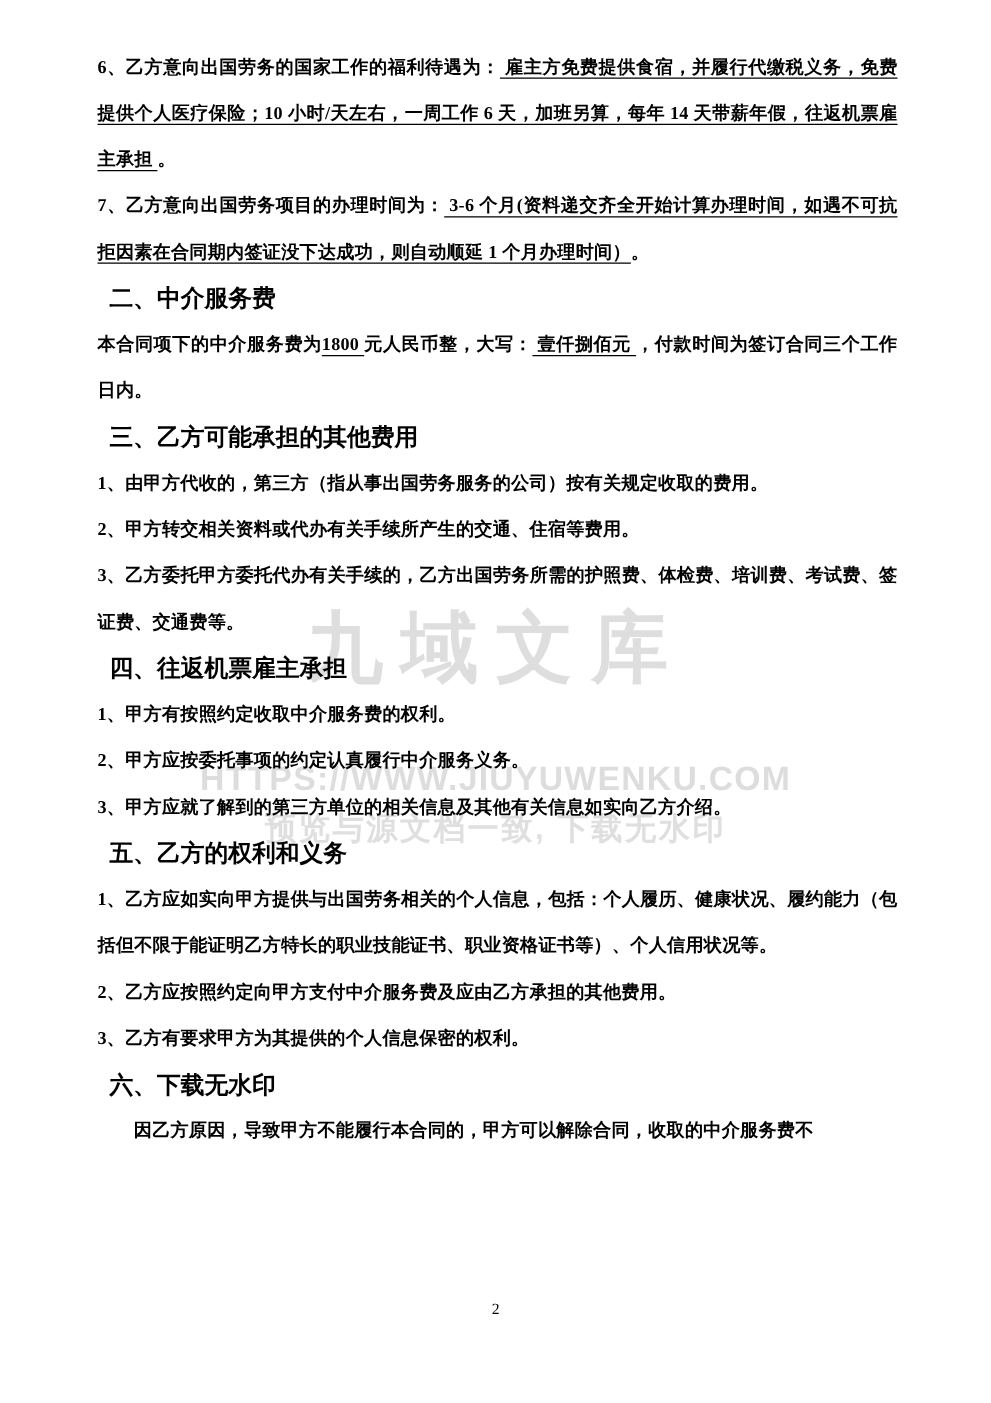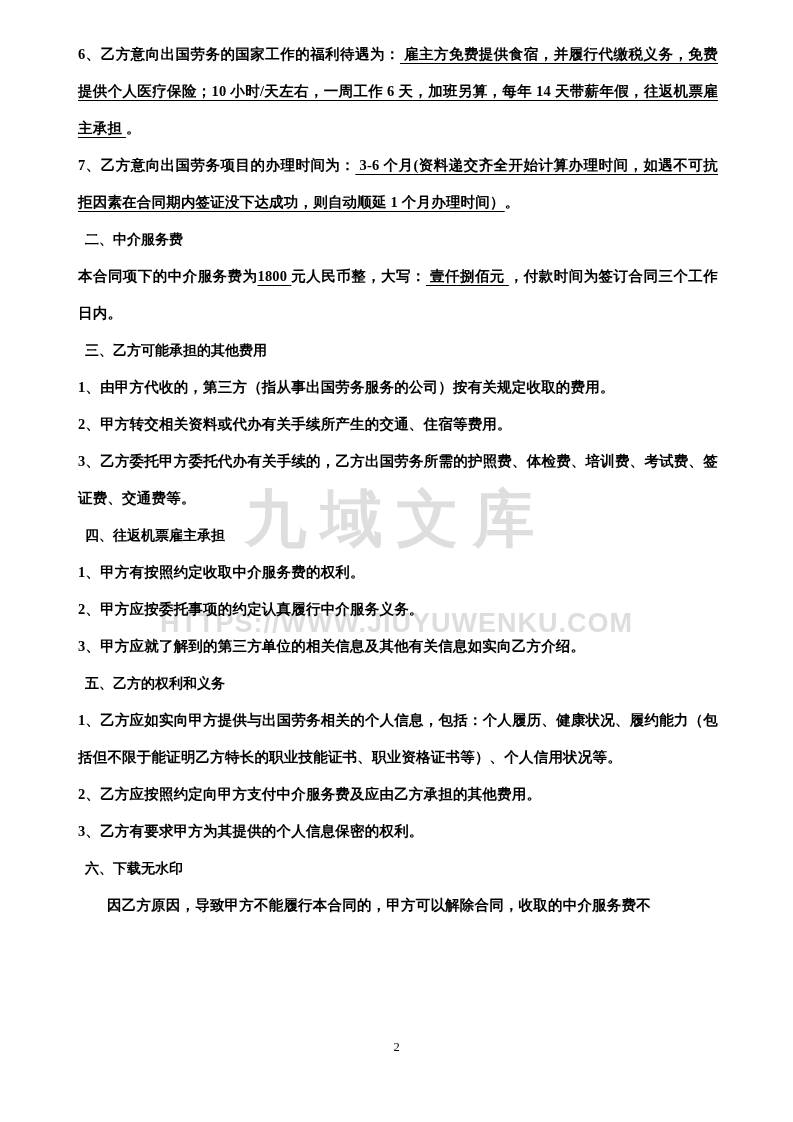--- a/index.html
+++ b/index.html
@@ -27,21 +27,21 @@
   }
   .para {
     font-size: 14.5px;
     line-height: 37px;
     font-weight: bold;
     margin: 0;
     text-align: justify;
     letter-spacing: 0.2px;
   }
   .heading {
-    font-size: 14px;
+    font-size: 19px;
     line-height: 37px;
     font-weight: bold;
     margin: 0;
   }
   .u {
     text-decoration: underline;
     text-underline-offset: 4px;
   }
   .indent2 {
     text-indent: 2em;
@@ -93,20 +93,21 @@
   }
 </style>
 </head>
 <body>
 
 <div class="page">
 
   <div class="watermark">
     <div class="wm-title">九域文库</div>
     <div class="wm-url">HTTPS://WWW.JIUYUWENKU.COM</div>
+    <div class="wm-sub">预览与源文档一致, 下载无水印</div>
   </div>
 
   <div class="content" id="doc-content">
       <div class="para"><span>6、乙方意向出国劳务的国家工作的福利待遇为：</span><span class="u">  雇主方免费提供食宿，并履行代缴税义务，免费提供个人医疗保险；10 小时/天左右，一周工作 6 天，加班另算，每年 14 天带薪年假，往返机票雇主承担  </span><span>。</span></div>
       <div class="para"><span>7、乙方意向出国劳务项目的办理时间为：</span><span class="u">  3-6 个月(资料递交齐全开始计算办理时间，如遇不可抗拒因素在合同期内签证没下达成功，则自动顺延 1 个月办理时间）</span><span>。</span></div>
       <div class="heading" style="text-indent: 0.5em;"><span>二、中介服务费</span></div>
       <div class="para"><span>本合同项下的中介服务费为</span><span class="u">1800 </span><span>元人民币整，大写：</span><span class="u">  壹仟捌佰元  </span><span>，付款时间为签订合同三个工作日内。</span></div>
       <div class="heading" style="text-indent: 0.5em;"><span>三、乙方可能承担的其他费用</span></div>
       <div class="para"><span>1、由甲方代收的，第三方（指从事出国劳务服务的公司）按有关规定收取的费用。</span></div>
       <div class="para"><span>2、甲方转交相关资料或代办有关手续所产生的交通、住宿等费用。</span></div>

